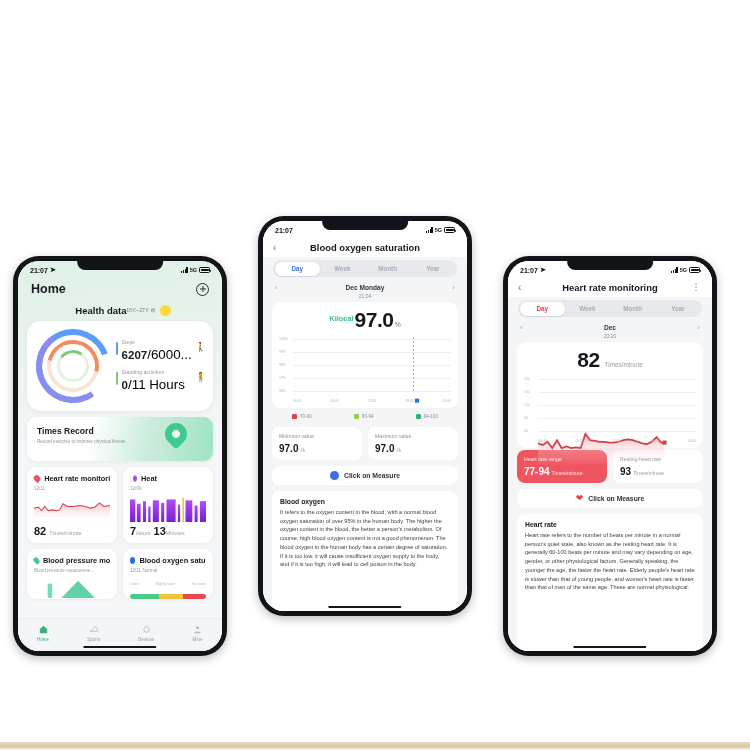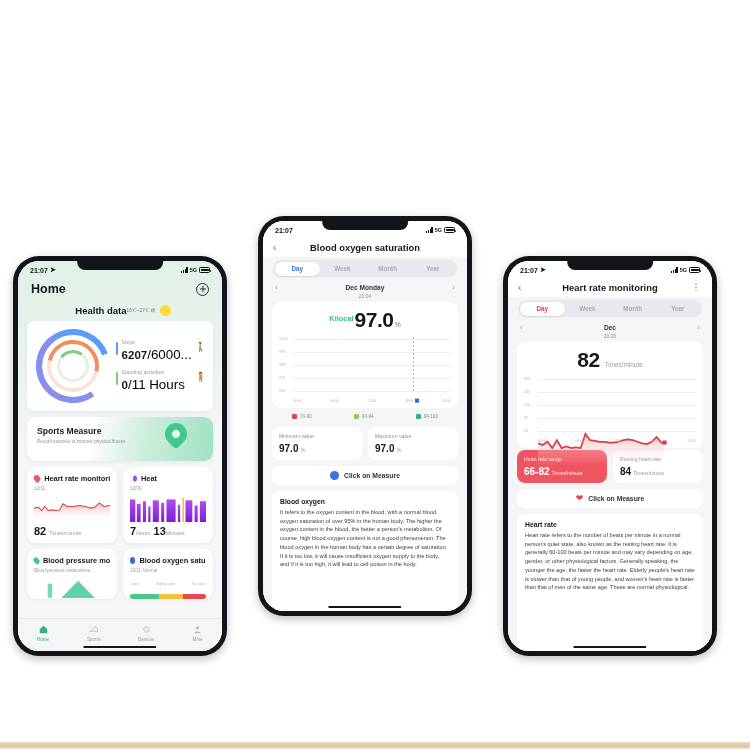--- a/index.html
+++ b/index.html
@@ -95,21 +95,21 @@
   .hd-row {
     display:flex; align-items:center; justify-content:center;
     padding: 7px 7px 5px 13px;
   }
   .hd-label { font-size: 9.5px; font-weight: 700; color:#15181c; }
   .hd-weather { display:flex; align-items:center; gap:4px; }
   .hd-weather span { font-size: 4.6px; color:#6c7278; letter-spacing:.2px;}
   .sun { width: 11px; height: 11px; border-radius:50%; background:#ffd83d; }
 
   .card {
-    background:#fff; border-radius: 7px; margin: 0 9px 6px 9px;
+    background:#fff; border-radius: 14px; margin: 0 9px 6px 9px;
     box-shadow: 0 1px 4px rgba(30,50,70,.07);
   }
   .metrics-card { display:flex; align-items:center; padding: 8px 9px; gap: 4px; }
   .rings { width: 74px; height: 74px; position: relative; flex: 0 0 74px; }
   .ring {
     position:absolute; border-radius:50%;
   }
   .r1 { inset: 0;      border: 6px solid #5d9cf8; border-right-color:transparent; border-bottom-color:#7ed0f5; transform: rotate(25deg); }
   .r1b{ inset: 0;      border: 6px solid transparent; border-left-color:#8a8df0; border-bottom-color:#8a8df0; transform: rotate(10deg); }
   .r2 { inset: 11px;   border: 4px solid #f7e4d6; border-top-color:#f48a5f; border-right-color:#f48a5f; transform: rotate(-32deg); }
@@ -293,21 +293,21 @@
               <span class="mlab" style="display:block">Standing activities</span>
               <span class="mval">0</span><small>/11 Hours</small>
             </span>
             <span class="micon">🧍</span>
           </div>
         </div>
       </div>
 
       <div class="sports-card">
         <div class="sc-txt">
-          <div class="sc-title">Sports Measure</div>
+          <div class="sc-title">Times Record</div>
           <div class="sc-sub">Record exercise to improve physical fitness</div>
         </div>
         <div class="pin"></div>
       </div>
 
       <div class="grid2">
         <div class="mini">
           <div class="mini-head">
             <span class="dot-ic" style="background:#ef5560;border-radius:50% 50% 50% 0;transform:rotate(-45deg)"></span>
             <span class="mini-title">Heart rate monitoring</span>
@@ -624,25 +624,25 @@
             <span>12:00</span>
             <span>18:00</span>
             <span>24:00</span>
           </div>
         </div>
       </div>
 
       <div class="two-cards hr-stat-wrap">
         <div class="stat hl">
           <div class="stat-lab">Heart rate range</div>
-          <div class="stat-val"><span>66-82</span><small>Times/minute</small></div>
+          <div class="stat-val"><span>77-94</span><small>Times/minute</small></div>
         </div>
         <div class="stat">
           <div class="stat-lab">Resting heart rate</div>
-          <div class="stat-val"><span>84</span><small>Times/minute</small></div>
+          <div class="stat-val"><span>93</span><small>Times/minute</small></div>
         </div>
       </div>
 
       <div class="measure">
         <span class="heart-ic">❤</span>
         <span class="mlab2">Click on Measure</span>
       </div>
 
       <div class="info">
         <h4>Heart rate</h4>

